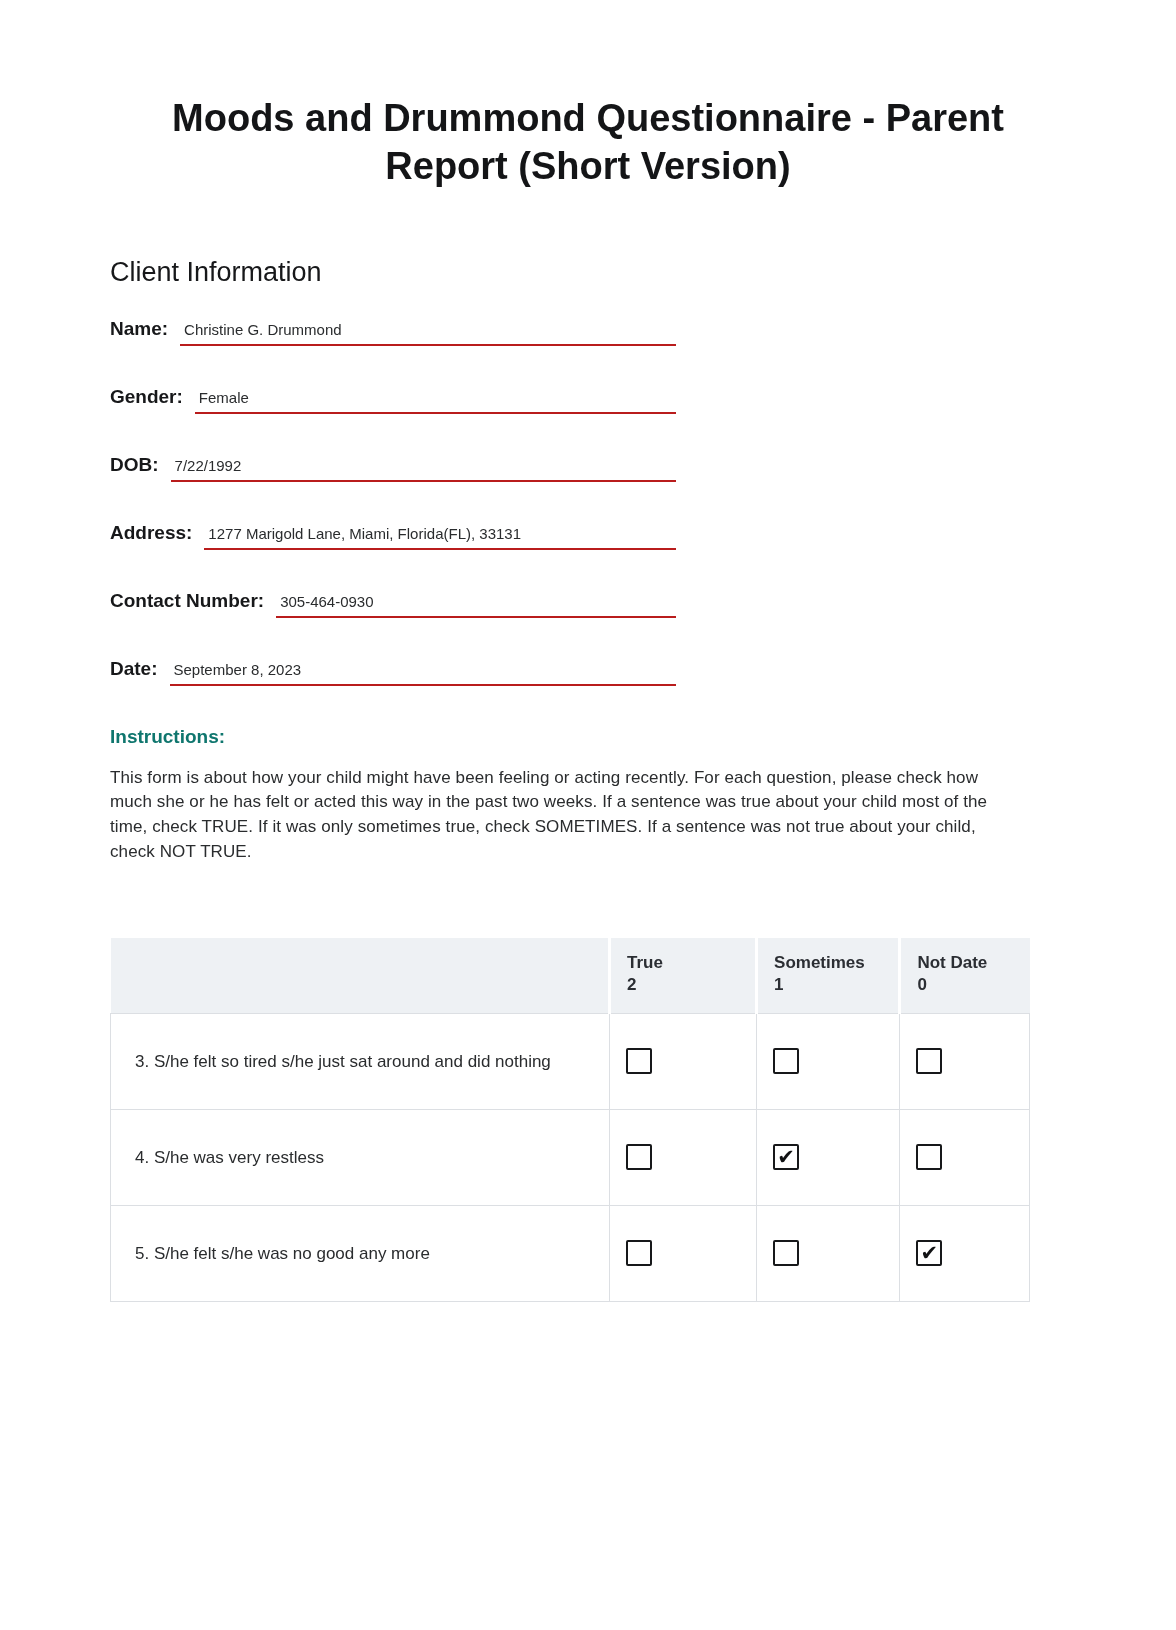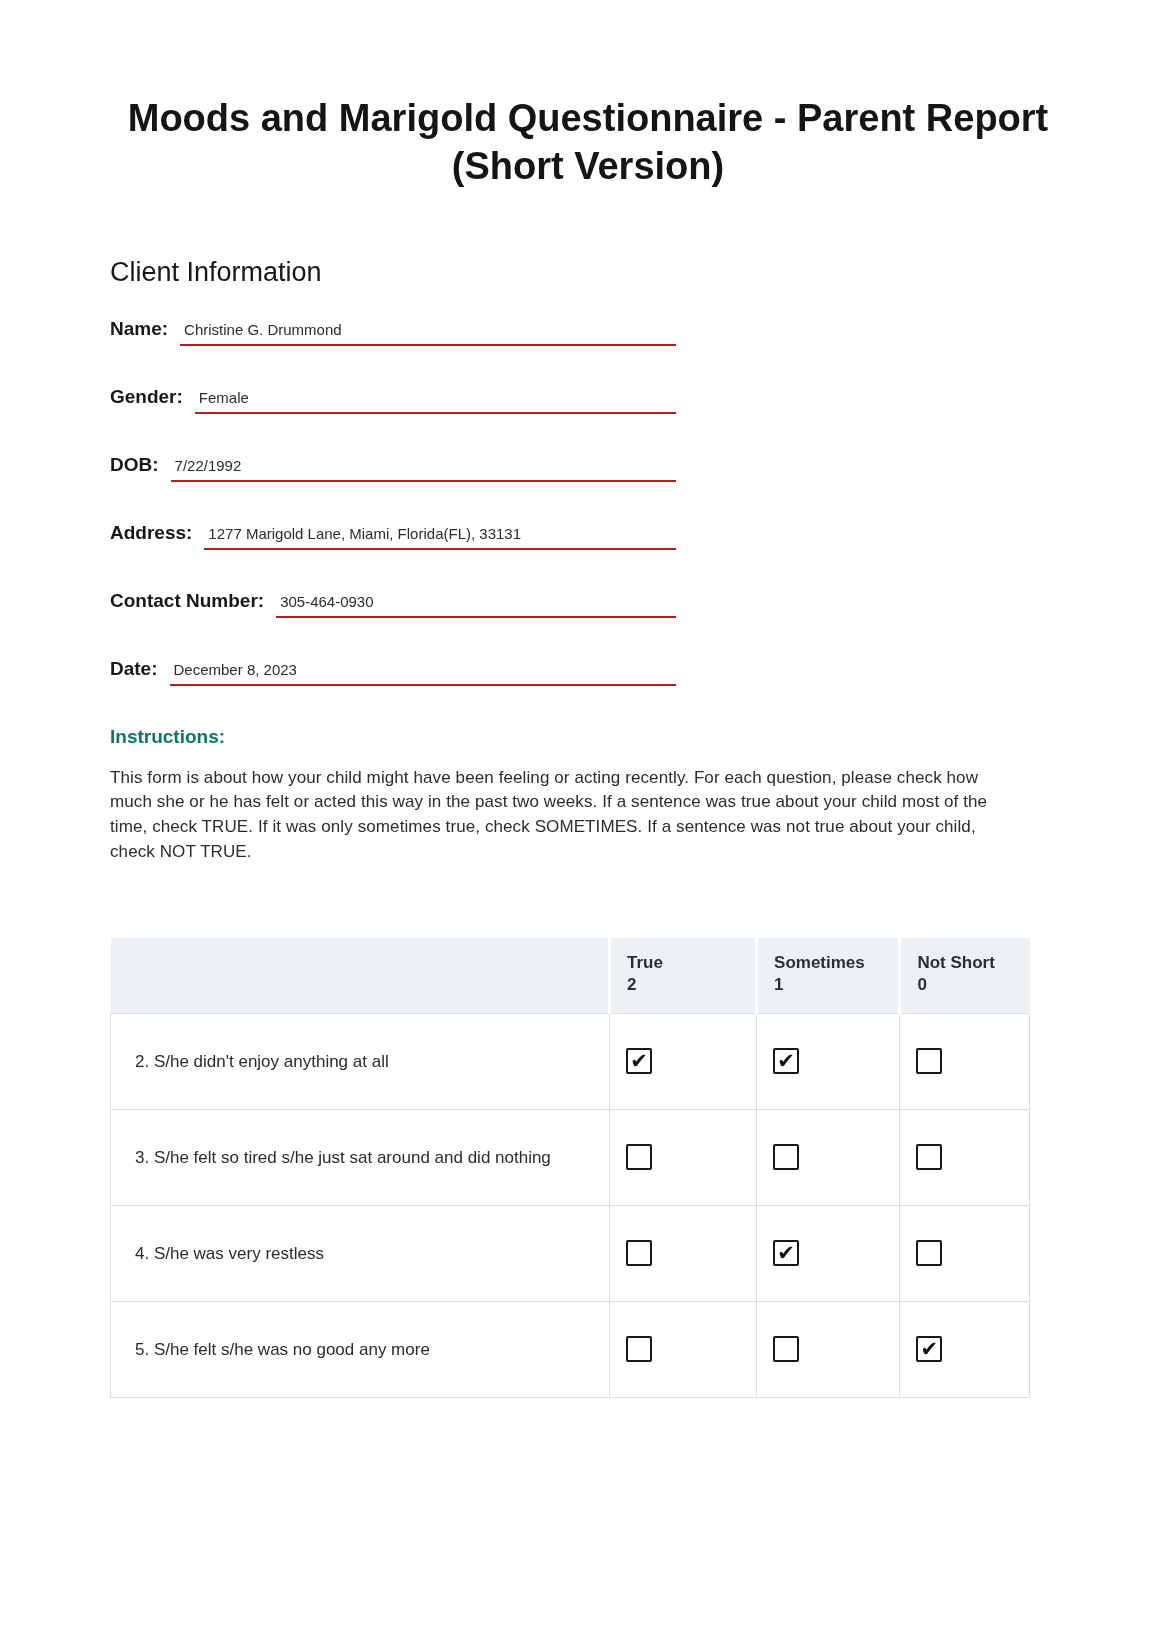--- a/index.html
+++ b/index.html
@@ -132,21 +132,21 @@
     font-weight: bold;
     color: #101113;
     vertical-align: middle;
   }
 </style>
 </head>
 <body>
 
 <div class="page">
 
-  <h1 class="doc-title">Moods and Marigold Questionnaire - Parent Report (Short Version)</h1>
+  <h1 class="doc-title">Moods and Drummond Questionnaire - Parent Report (Short Version)</h1>
 
   <h2 class="section-heading">Client Information</h2>
 
   <div class="fields">
     <div class="field">
       <span class="field-label">Name:</span>
       <span class="field-value">Christine G. Drummond</span>
     </div>
     <div class="field">
       <span class="field-label">Gender:</span>
@@ -159,21 +159,21 @@
     <div class="field">
       <span class="field-label">Address:</span>
       <span class="field-value">1277 Marigold Lane, Miami, Florida(FL), 33131</span>
     </div>
     <div class="field">
       <span class="field-label">Contact Number:</span>
       <span class="field-value">305-464-0930</span>
     </div>
     <div class="field">
       <span class="field-label">Date:</span>
-      <span class="field-value">December 8, 2023</span>
+      <span class="field-value">September 8, 2023</span>
     </div>
   </div>
 
   <h3 class="sub-heading">Instructions:</h3>
 
   <p class="instructions-text">This form is about how your child might have been feeling or acting recently. For each question, please check how much she or he has felt or acted this way in the past two weeks. If a sentence was true about your child most of the time, check TRUE. If it was only sometimes true, check SOMETIMES. If a sentence was not true about your child, check NOT TRUE.</p>
 
   <table class="q-table">
     <colgroup>
         <col class="c-q">
@@ -186,34 +186,26 @@
         <th></th>
         <th>
           <div class="col-label">True</div>
           <div class="col-score">2</div>
         </th>
         <th>
           <div class="col-label">Sometimes</div>
           <div class="col-score">1</div>
         </th>
         <th>
-          <div class="col-label">Not Short</div>
+          <div class="col-label">Not Date</div>
           <div class="col-score">0</div>
         </th>
       </tr>
     </thead>
     <tbody>
-      <tr>
-        <td class="td-q">
-            <span class="q-text">2. S/he didn't enjoy anything at all</span>
-          </td>
-        <td class="td-c"><span class="checkbox checked">✔</span></td>
-        <td class="td-c"><span class="checkbox checked">✔</span></td>
-        <td class="td-c"><span class="checkbox"></span></td>
-      </tr>
       <tr>
         <td class="td-q">
             <span class="q-text">3. S/he felt so tired s/he just sat around and did nothing</span>
           </td>
         <td class="td-c"><span class="checkbox"></span></td>
         <td class="td-c"><span class="checkbox"></span></td>
         <td class="td-c"><span class="checkbox"></span></td>
       </tr>
       <tr>
         <td class="td-q">

